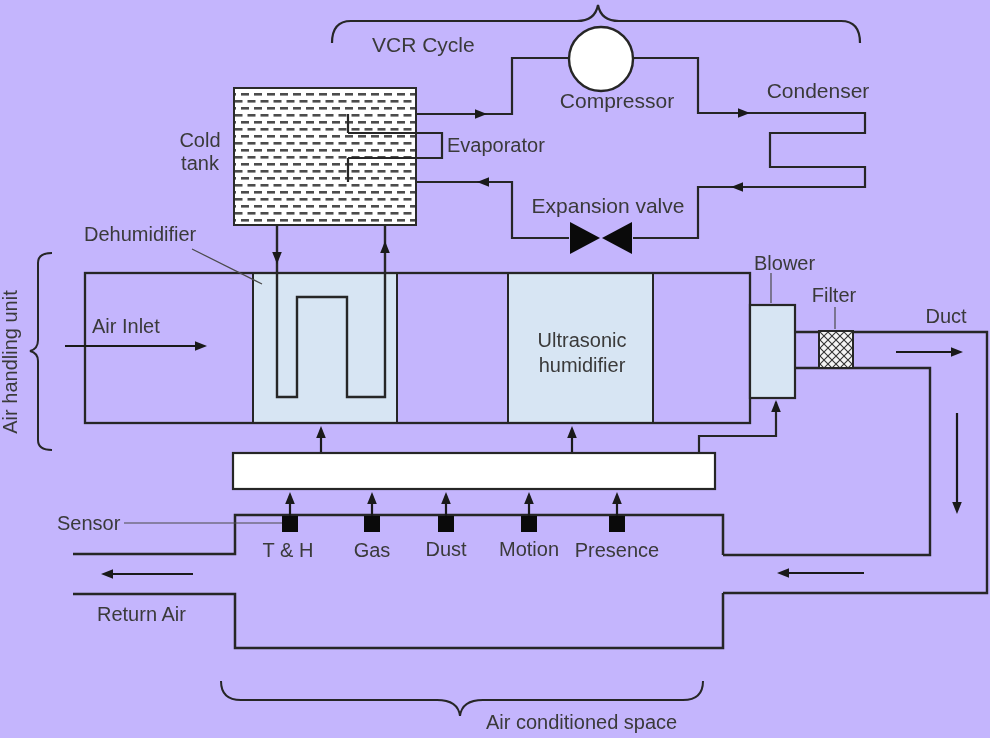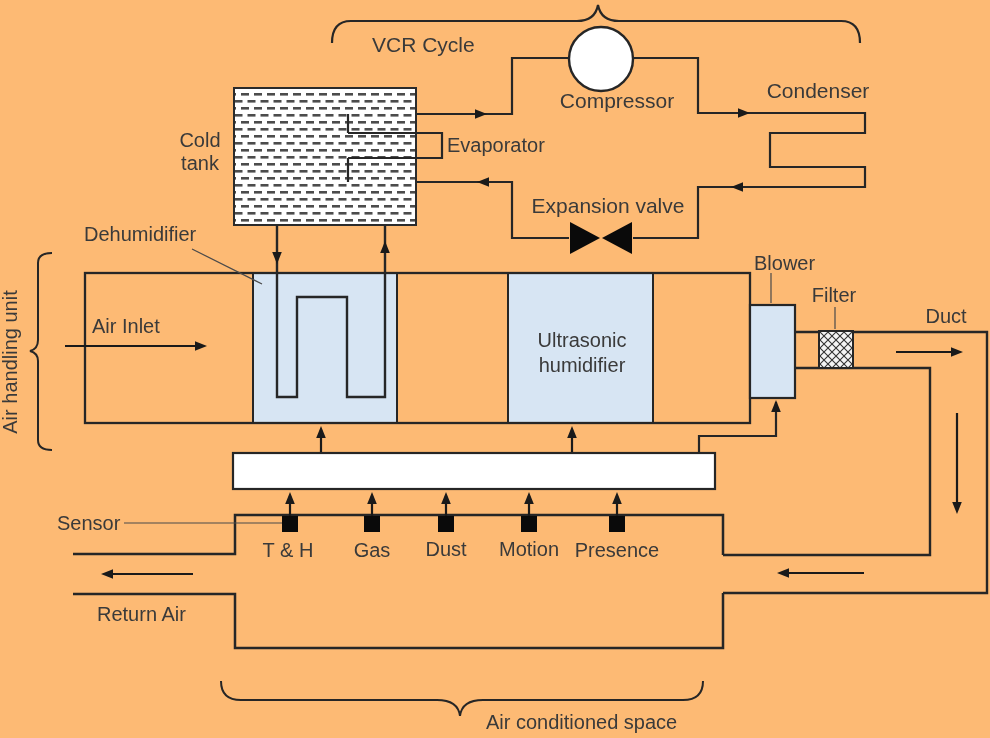--- a/index.html
+++ b/index.html
@@ -1,19 +1,19 @@
 <!DOCTYPE html>
 <html><head>
 <meta charset="utf-8">
 <style>
   html, body { margin: 0; padding: 0; background: #ffffff; }
   .stage {
     position: relative;
     width: 990px; height: 738px;
-    background: #fdba74;
+    background: #c4b5fd;
     font-family: "Liberation Sans", sans-serif;
   }
   svg text {
     font-family: "Liberation Sans", sans-serif;
     fill: #3a3a3a;
   }
   .lbl    { font-size: 20px; }
   .lbl-lg { font-size: 21px; }
 </style>
 </head>

